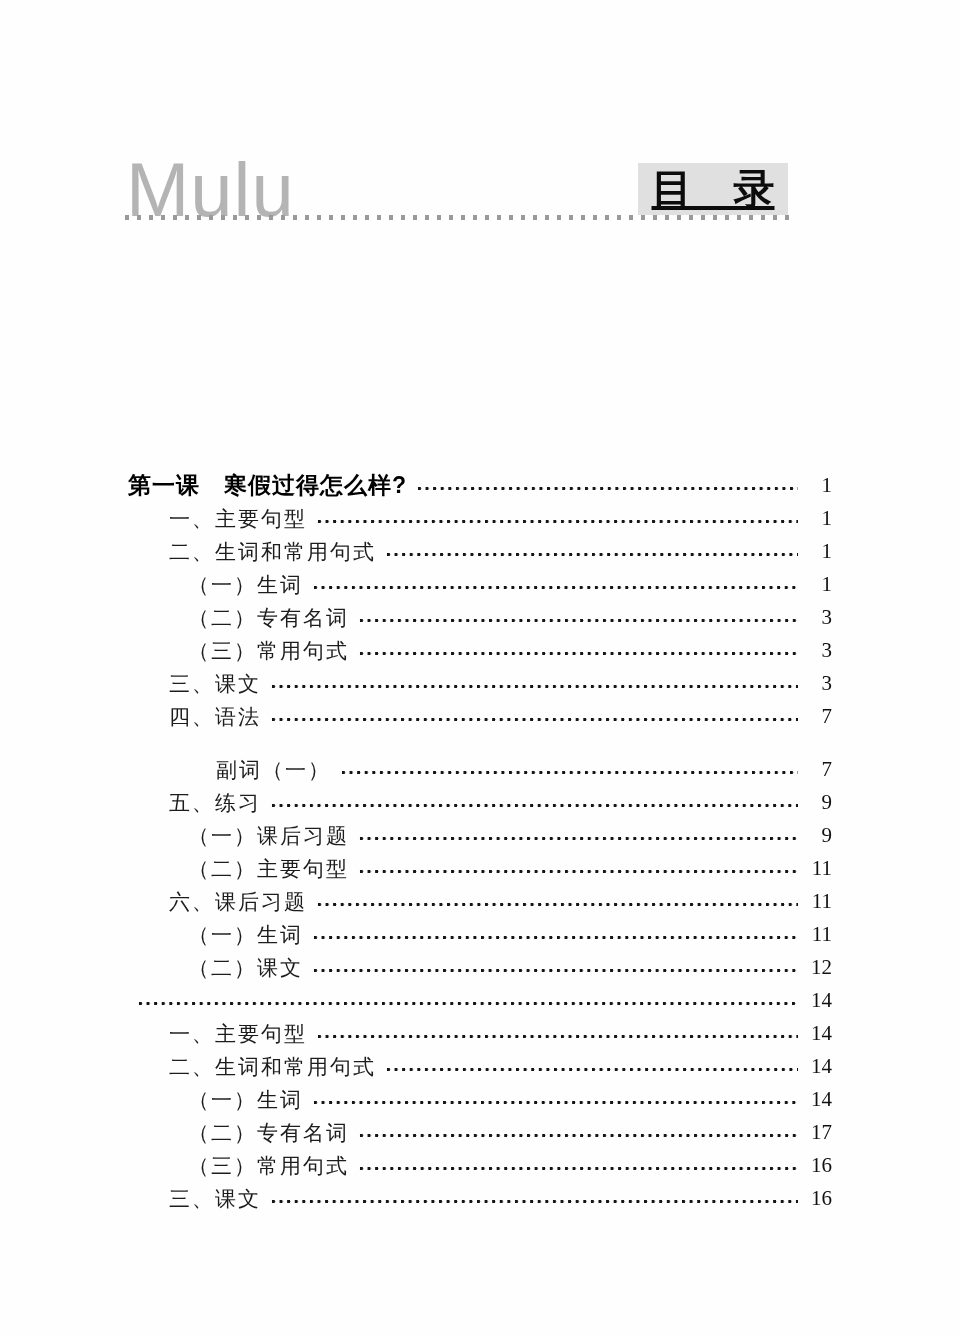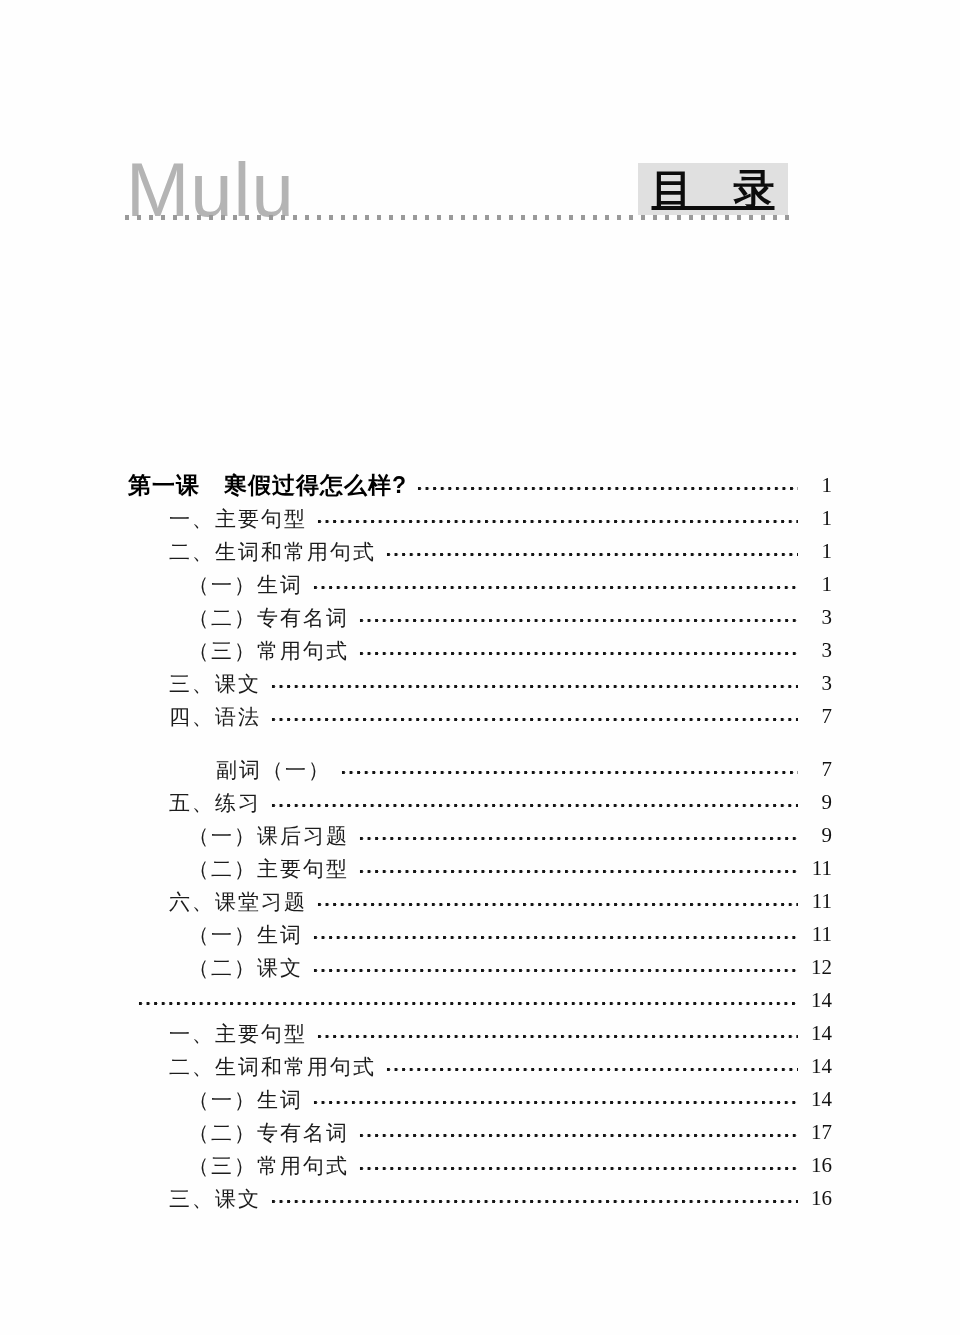--- a/index.html
+++ b/index.html
@@ -178,21 +178,21 @@
     <span class="lbl">（一）课后习题</span>
     <span class="leader"></span>
     <span class="pg">9</span>
   </div>
       <div class="toc-row subsection">
     <span class="lbl">（二）主要句型</span>
     <span class="leader"></span>
     <span class="pg">11</span>
   </div>
       <div class="toc-row section">
-    <span class="lbl">六、课堂习题</span>
+    <span class="lbl">六、课后习题</span>
     <span class="leader"></span>
     <span class="pg">11</span>
   </div>
       <div class="toc-row subsection">
     <span class="lbl">（一）生词</span>
     <span class="leader"></span>
     <span class="pg">11</span>
   </div>
       <div class="toc-row subsection">
     <span class="lbl">（二）课文</span>

